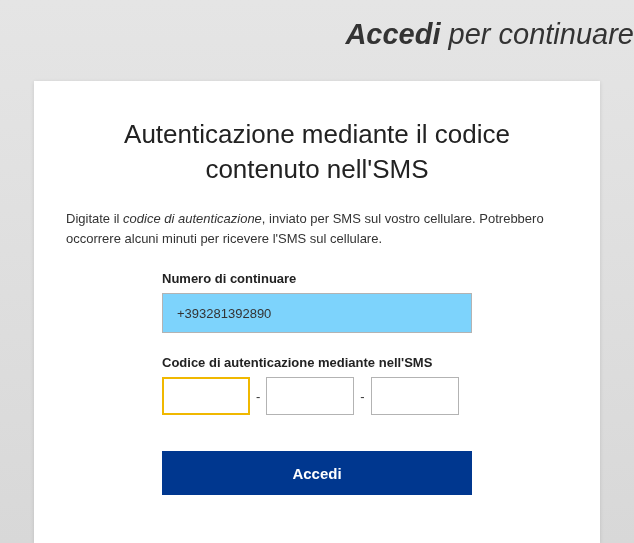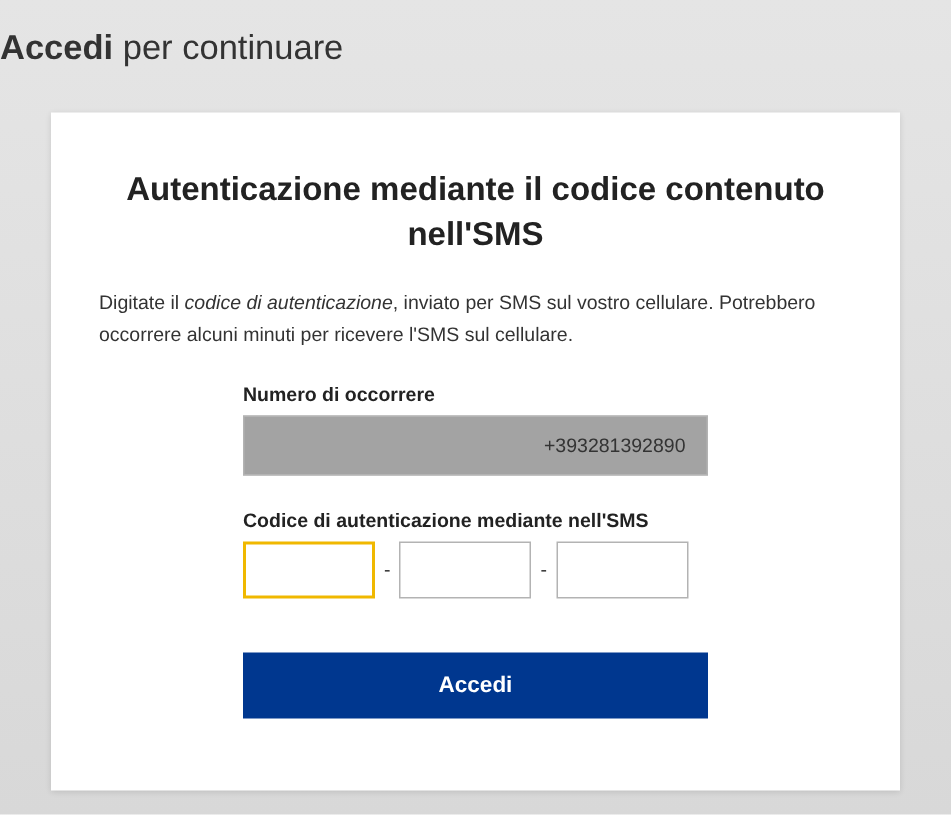--- a/index.html
+++ b/index.html
@@ -8,41 +8,42 @@
       box-sizing: border-box;
     }
     body {
       font-family: Arial, Helvetica, sans-serif;
       background: linear-gradient(to bottom, #e5e5e5, #d8d8d8);
       width: 634px;
       height: 543px;
       padding-top: 18px;
     }
     .page-title {
-      text-align: left;
-      font-size: 23px;
+      text-align: right;
+      font-size: 29px;
       color: #333;
       font-weight: 400;
       margin-bottom: 30px;
+      font-style: italic;
     }
     .page-title .bold {
       font-weight: 700;
     }
     .card {
       background: #fff;
       width: 566px;
       margin: 0 auto;
       padding: 36px 32px 48px 32px;
       box-shadow: 0 1px 4px rgba(0,0,0,0.12);
     }
     .card-heading {
       text-align: center;
-      font-size: 22px;
+      font-size: 26px;
       color: #222;
-      font-weight: 700;
+      font-weight: 400;
       line-height: 1.35;
       margin-bottom: 22px;
     }
     .card-instruction {
       font-size: 13px;
       color: #333;
       line-height: 1.55;
       margin-bottom: 22px;
     }
     .card-instruction em {
@@ -54,27 +55,26 @@
     .field-label {
       font-size: 13px;
       font-weight: 700;
       color: #222;
       display: block;
       margin-bottom: 7px;
     }
     .phone-field {
       width: 100%;
       height: 40px;
-      background: #a3a3a3;
+      background: #7dd3fc;
       border: 1px solid #b3b3b3;
       padding: 0 14px;
       font-size: 13px;
       color: #333;
       margin-bottom: 22px;
-      text-align: right;
     }
     .code-row {
       display: flex;
       align-items: center;
       gap: 6px;
       margin-bottom: 36px;
     }
     .code-input {
       width: 88px;
       height: 38px;
@@ -109,21 +109,21 @@
 </h1>
 
 <div class="card">
   <h2 class="card-heading">Autenticazione mediante il codice contenuto nell'SMS</h2>
 
   <p class="card-instruction">
     <span>Digitate il </span><em>codice di autenticazione</em><span>, inviato per SMS sul vostro cellulare. Potrebbero occorrere alcuni minuti per ricevere l'SMS sul cellulare.</span>
   </p>
 
   <div class="form-section">
-    <label class="field-label">Numero di occorrere</label>
+    <label class="field-label">Numero di continuare</label>
     <input type="text" class="phone-field" readonly="" value="+393281392890" style="">
 
     <label class="field-label">Codice di autenticazione mediante nell'SMS</label>
     <div class="code-row">
       <input type="text" class="code-input focused" value="" style="">
       <span class="dash">-</span>
       <input type="text" class="code-input" value="" style="">
       <span class="dash">-</span>
       <input type="text" class="code-input" value="" style="">
     </div>

